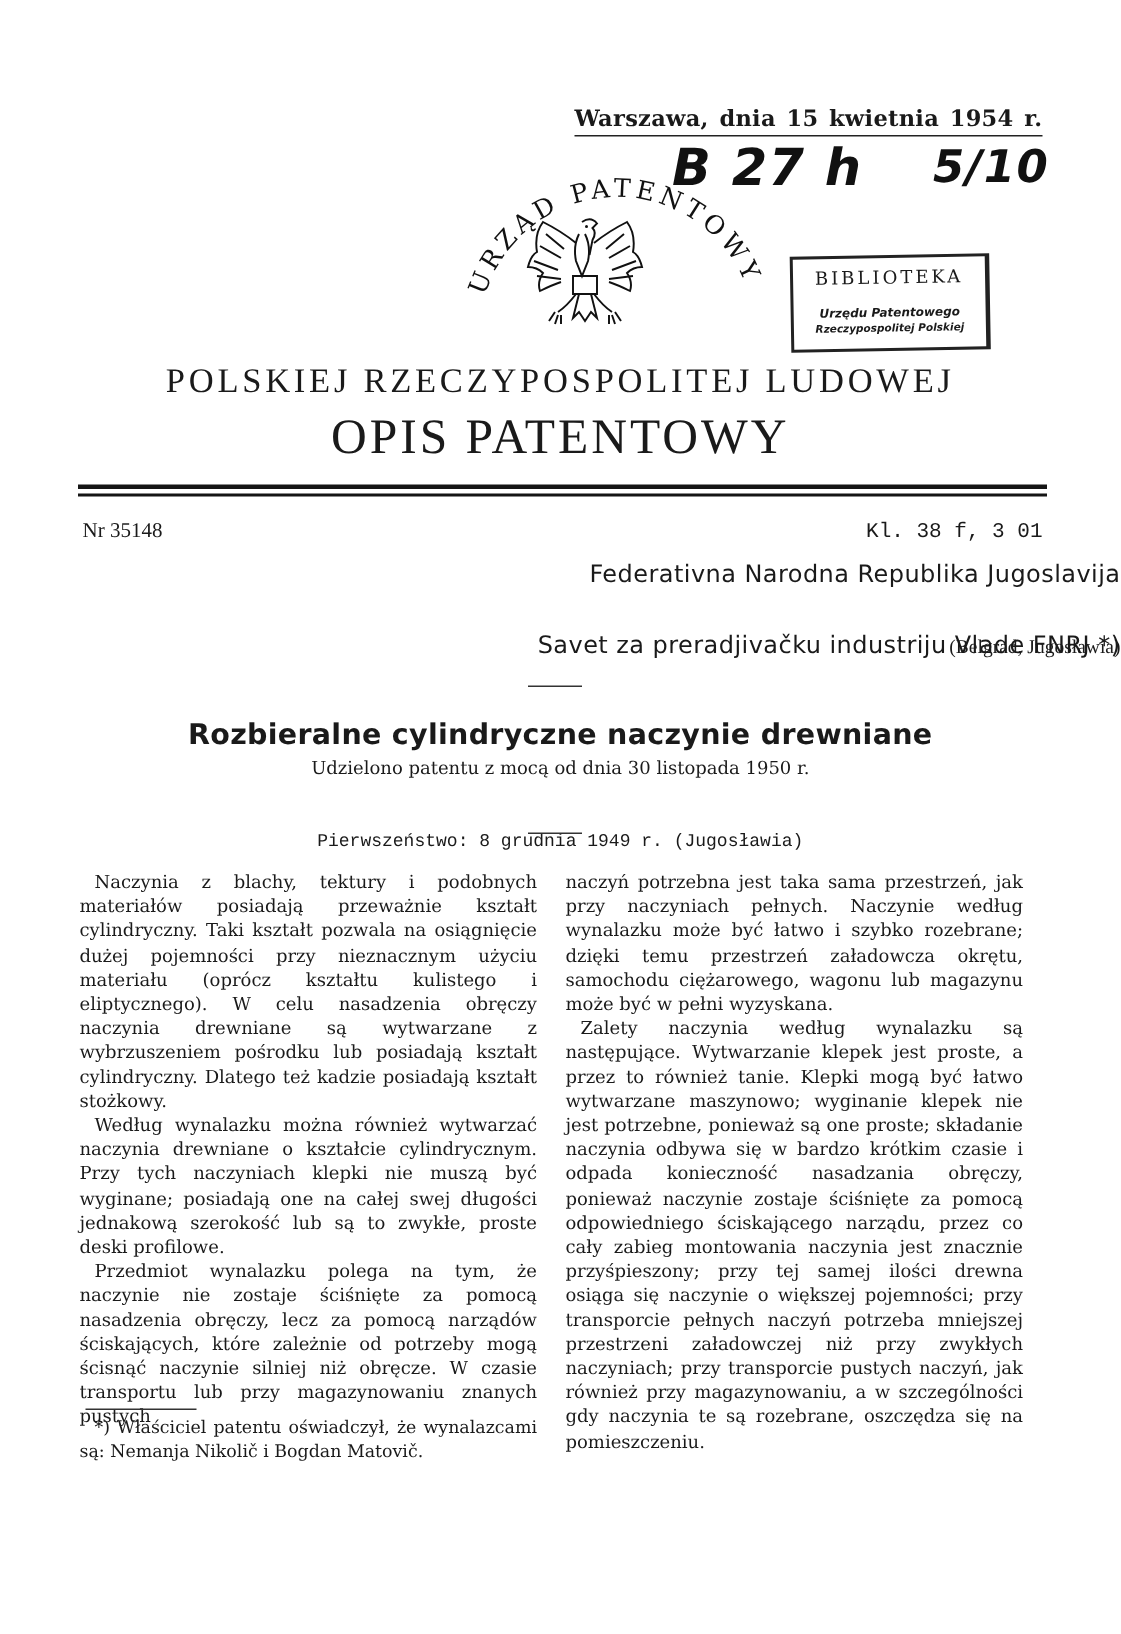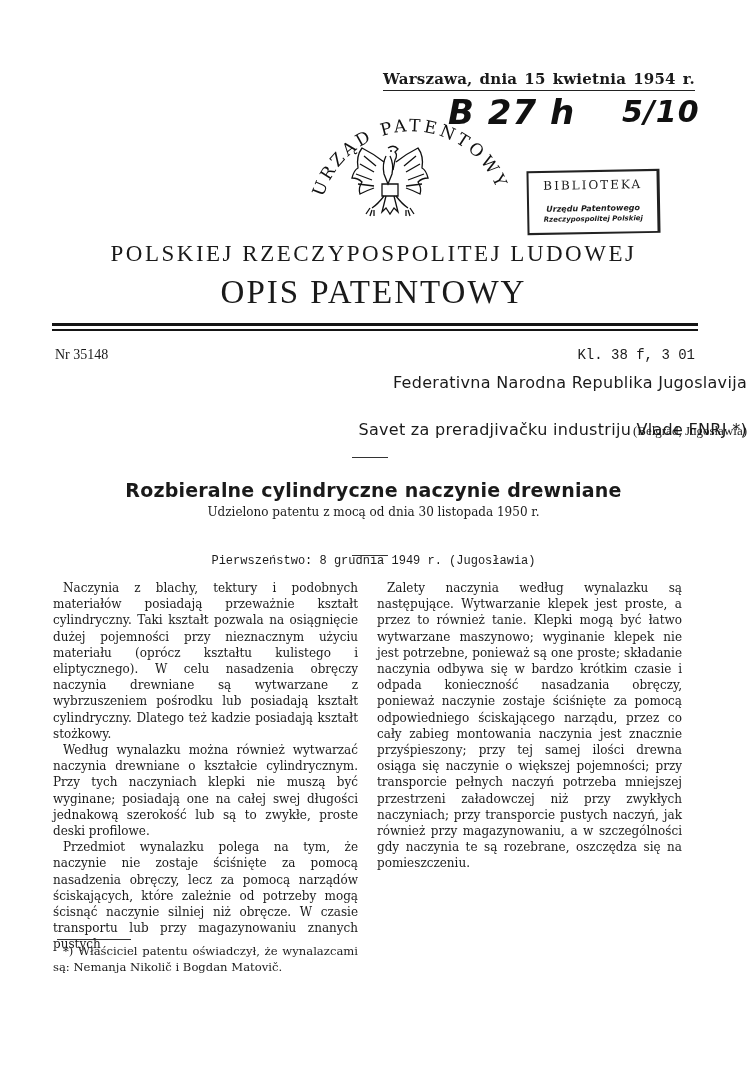--- a/index.html
+++ b/index.html
@@ -169,14 +169,15 @@
   <p class="indent">Według wynalazku można również wytwarzać naczynia drewniane o kształcie cylindrycznym. Przy tych naczyniach klepki nie muszą być wyginane; posiadają one na całej swej długości jednakową szerokość lub są to zwykłe, proste deski profilowe.</p>
   <p class="indent">Przedmiot wynalazku polega na tym, że naczynie nie zostaje ściśnięte za pomocą nasadzenia obręczy, lecz za pomocą narządów ściskających, które zależnie od potrzeby mogą ścisnąć naczynie silniej niż obręcze. W czasie transportu lub przy magazynowaniu znanych pustych</p>
 </div>
 
 <div class="abs fn-rule"></div>
 <div class="abs footnote">
   <p style="margin:0;text-indent:10px;">*) Właściciel patentu oświadczył, że wynalazcami są: Nemanja Nikolič i Bogdan Matovič.</p>
 </div>
 
 <div class="abs col col-right">
+  <p>naczyń potrzebna jest taka sama przestrzeń, jak przy naczyniach pełnych. Naczynie według wynalazku może być łatwo i szybko rozebrane; dzięki temu przestrzeń załadowcza okrętu, samochodu ciężarowego, wagonu lub magazynu może być w pełni wyzyskana.</p>
   <p class="indent">Zalety naczynia według wynalazku są następujące. Wytwarzanie klepek jest proste, a przez to również tanie. Klepki mogą być łatwo wytwarzane maszynowo; wyginanie klepek nie jest potrzebne, ponieważ są one proste; składanie naczynia odbywa się w bardzo krótkim czasie i odpada konieczność nasadzania obręczy, ponieważ naczynie zostaje ściśnięte za pomocą odpowiedniego ściskającego narządu, przez co cały zabieg montowania naczynia jest znacznie przyśpieszony; przy tej samej ilości drewna osiąga się naczynie o większej pojemności; przy transporcie pełnych naczyń potrzeba mniejszej przestrzeni załadowczej niż przy zwykłych naczyniach; przy transporcie pustych naczyń, jak również przy magazynowaniu, a w szczególności gdy naczynia te są rozebrane, oszczędza się na pomieszczeniu.</p>
 </div>
 
 </body></html>

